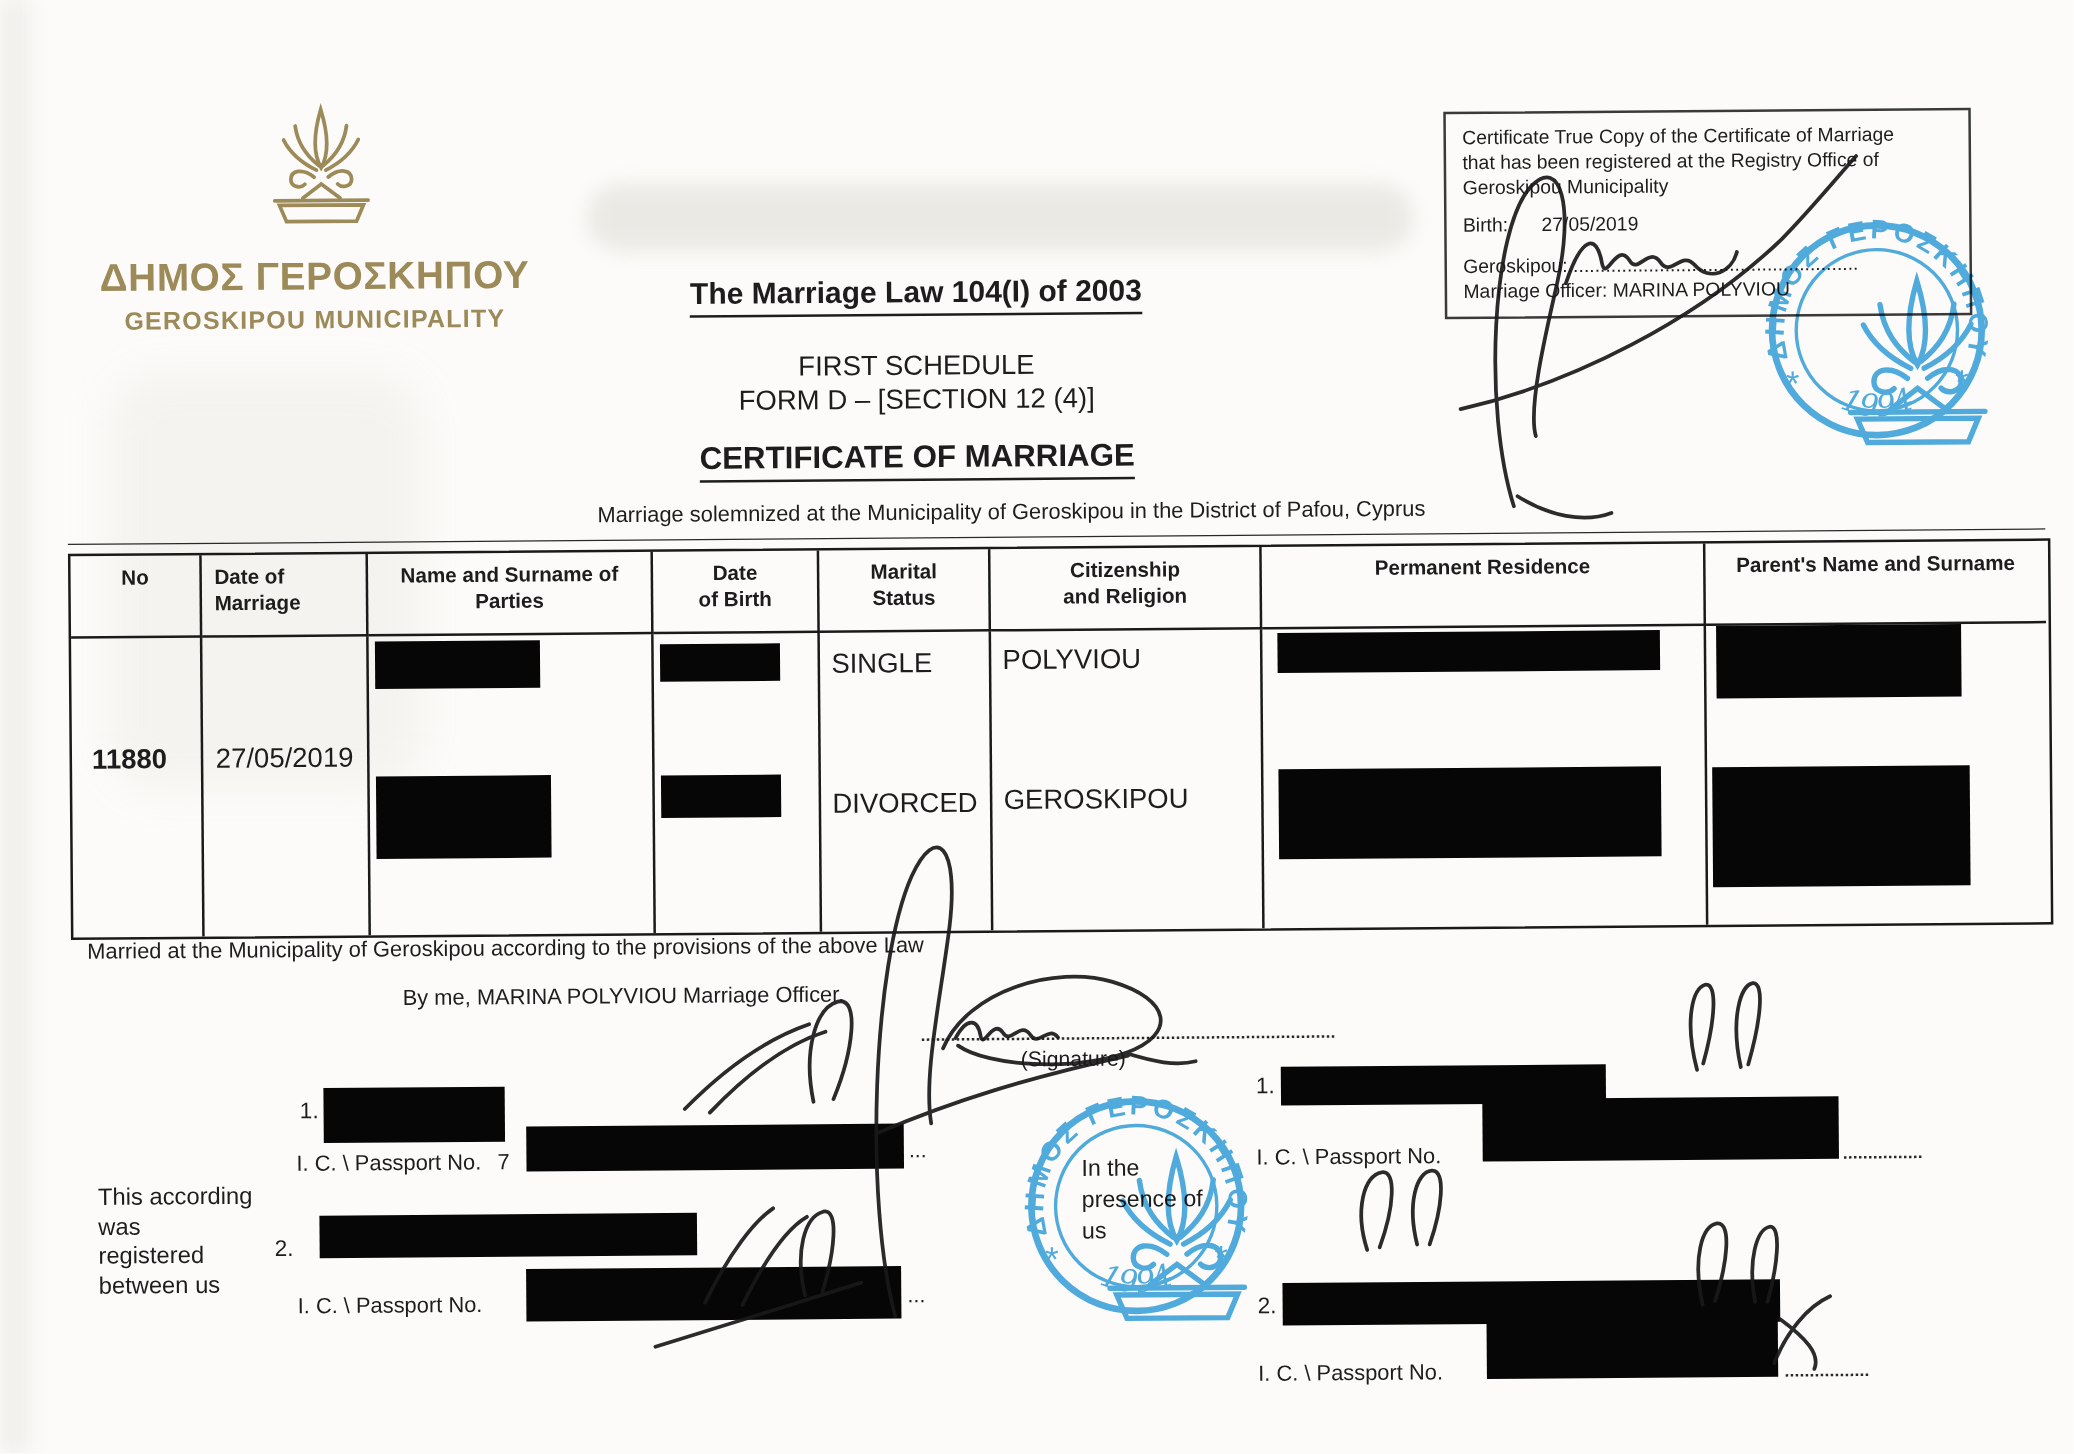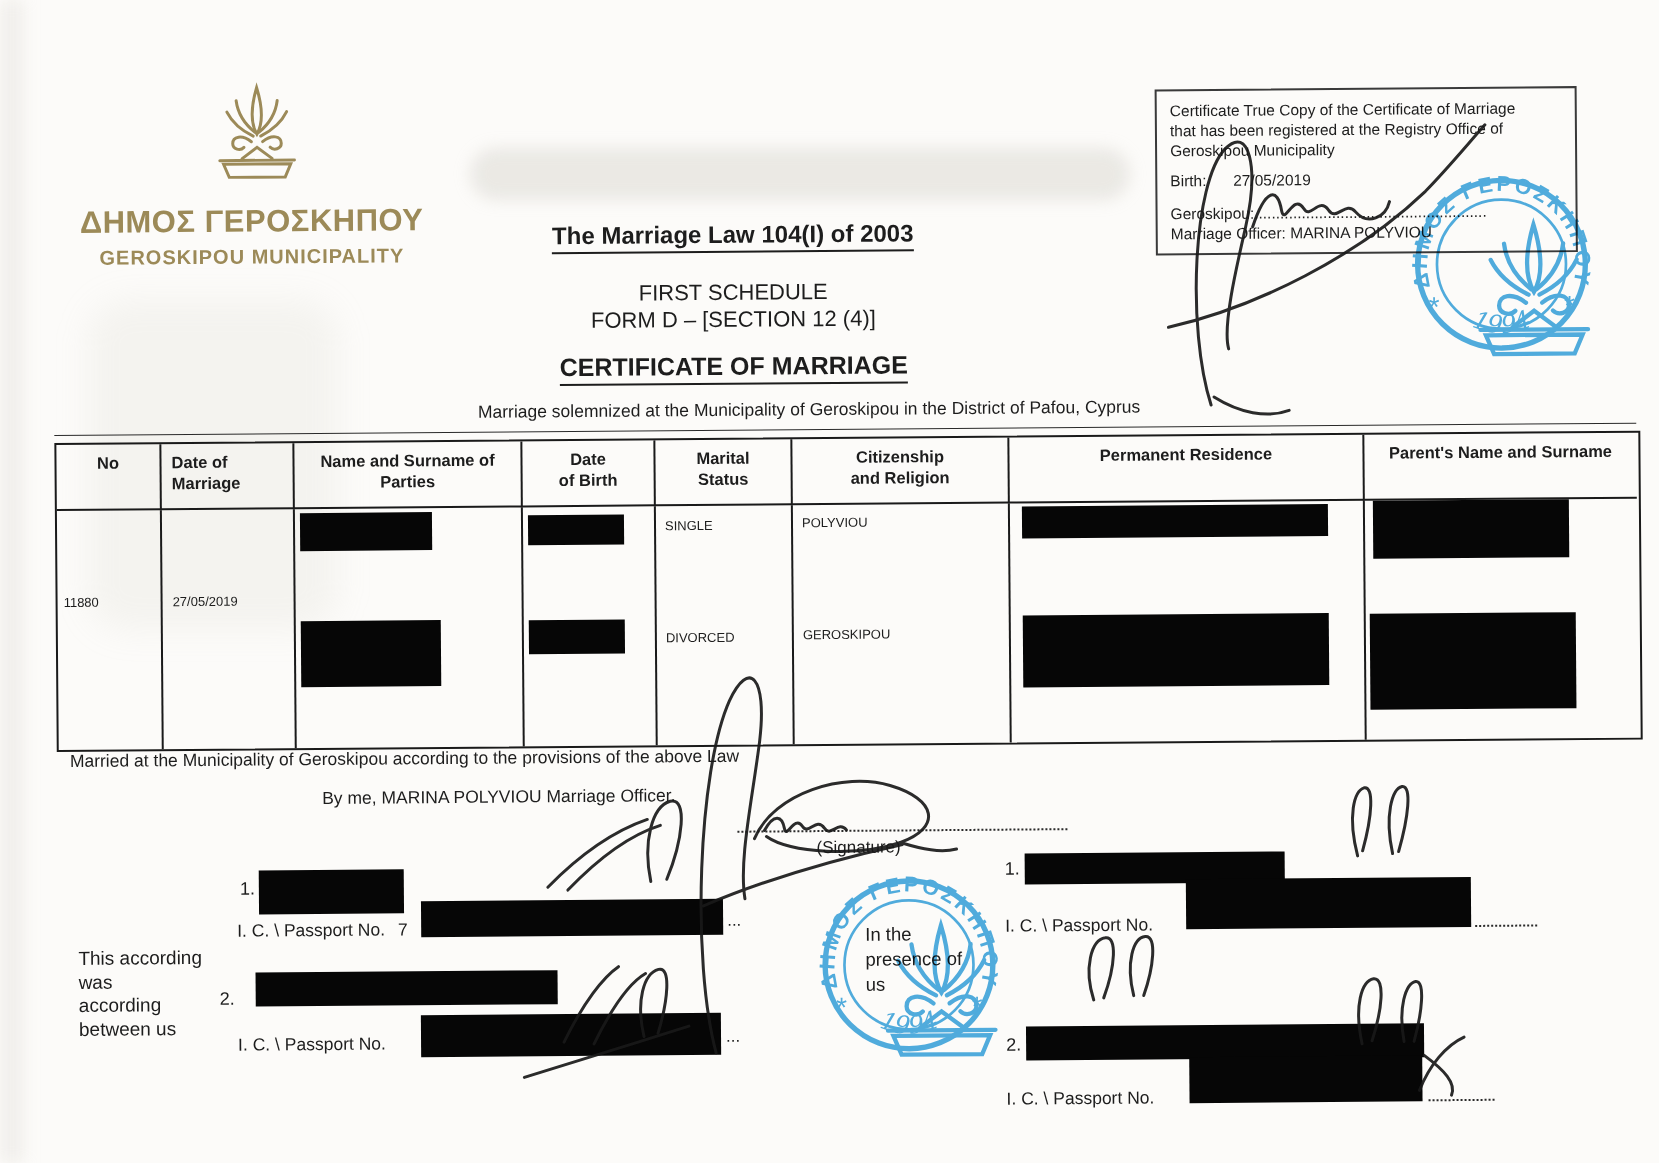--- a/index.html
+++ b/index.html
@@ -18,21 +18,21 @@
   .tc-box{border:2px solid #3a3a3a;padding:10px 13px;font-size:15.5px;line-height:1.28;background:transparent;}
   
   .mtable{display:grid;border:2px solid #1a1a1a;
           grid-template-columns:105px 133px 228px 133px 137px 217px 355px 272px;
           grid-template-rows:66px 239px;}
   .th,.td{border-right:2px solid #1a1a1a;position:relative;}
   .th{border-bottom:2.5px solid #1a1a1a;font-weight:bold;font-size:16.5px;display:flex;
       align-items:flex-start;justify-content:center;padding-top:8px;text-align:center;white-space:pre-line;line-height:1.25;}
   .th.last,.td.last{border-right:none;}
   .bar{position:absolute;background:#060606;}
-  .cellv{position:absolute;font-size:13px;}
+  .cellv{position:absolute;font-size:22px;}
   .dotline{border-bottom:2.6px dotted #2a2a2a;height:12px;}
   .sig-stroke{fill:none;stroke:#191919;stroke-width:3;stroke-linecap:round;opacity:.92;}
   .stamp{mix-blend-mode:multiply;opacity:.9;}
   .ptxt{font-size:17.5px;}
 </style>
 </head>
 <body>
 
 <svg width="0" height="0" style="position:absolute" aria-hidden="true">
   <defs>
@@ -129,21 +129,21 @@
       <div class="th">Date
 of Birth</div>
       <div class="th">Marital
 Status</div>
       <div class="th">Citizenship
 and Religion</div>
       <div class="th">Permanent Residence</div>
       <div class="th last">Parent's Name and Surname</div>
 
       <div class="td">
-        <div class="cellv" style="left:6px;top:84px;font-weight:normal;">11880</div>
+        <div class="cellv" style="left:16px;top:84px;font-weight:bold;">11880</div>
       </div>
       <div class="td">
         <div class="cellv" style="left:10px;top:84px;">27/05/2019</div>
       </div>
       <div class="td">
         <div class="bar" style="left:5px;top:4px;width:132px;height:38px;"></div>
         <div class="bar" style="left:5px;top:112px;width:140px;height:66px;"></div>
       </div>
       <div class="td">
         <div class="bar" style="left:5px;top:8px;width:96px;height:30px;"></div>
@@ -178,21 +178,21 @@
         <path d="M60 265 C120 240 180 222 260 205"></path>
         <path d="M112 198 C132 152 202 132 248 146 C294 160 300 188 258 203 C216 217 148 213 124 196"></path>
         <path d="M122 190 C132 172 140 176 142 188 C144 200 152 174 160 186 C166 196 174 176 182 188 C188 198 196 180 204 190"></path>
         <path d="M258 203 C280 210 298 214 314 210"></path>
       </g>
     </svg>
 
     <div class="abs" style="left:75px;top:941px;font-size:19px;line-height:23.5px;">
       <div>This according</div>
       <div>was</div>
-      <div>according</div>
+      <div>registered</div>
       <div>between us</div>
     </div>
 
     <div class="abs" style="left:237px;top:874px;font-size:18px;">1.</div>
     <div class="abs bar" style="left:256px;top:866px;width:145px;height:44px;"></div>
     <div class="abs ptxt" style="left:234px;top:916px;">
       <span>I. C. \ Passport No.</span>
       <span style="margin-left:8px;">7</span>
     </div>
     <div class="abs bar" style="left:418px;top:898px;width:302px;height:36px;"></div>

